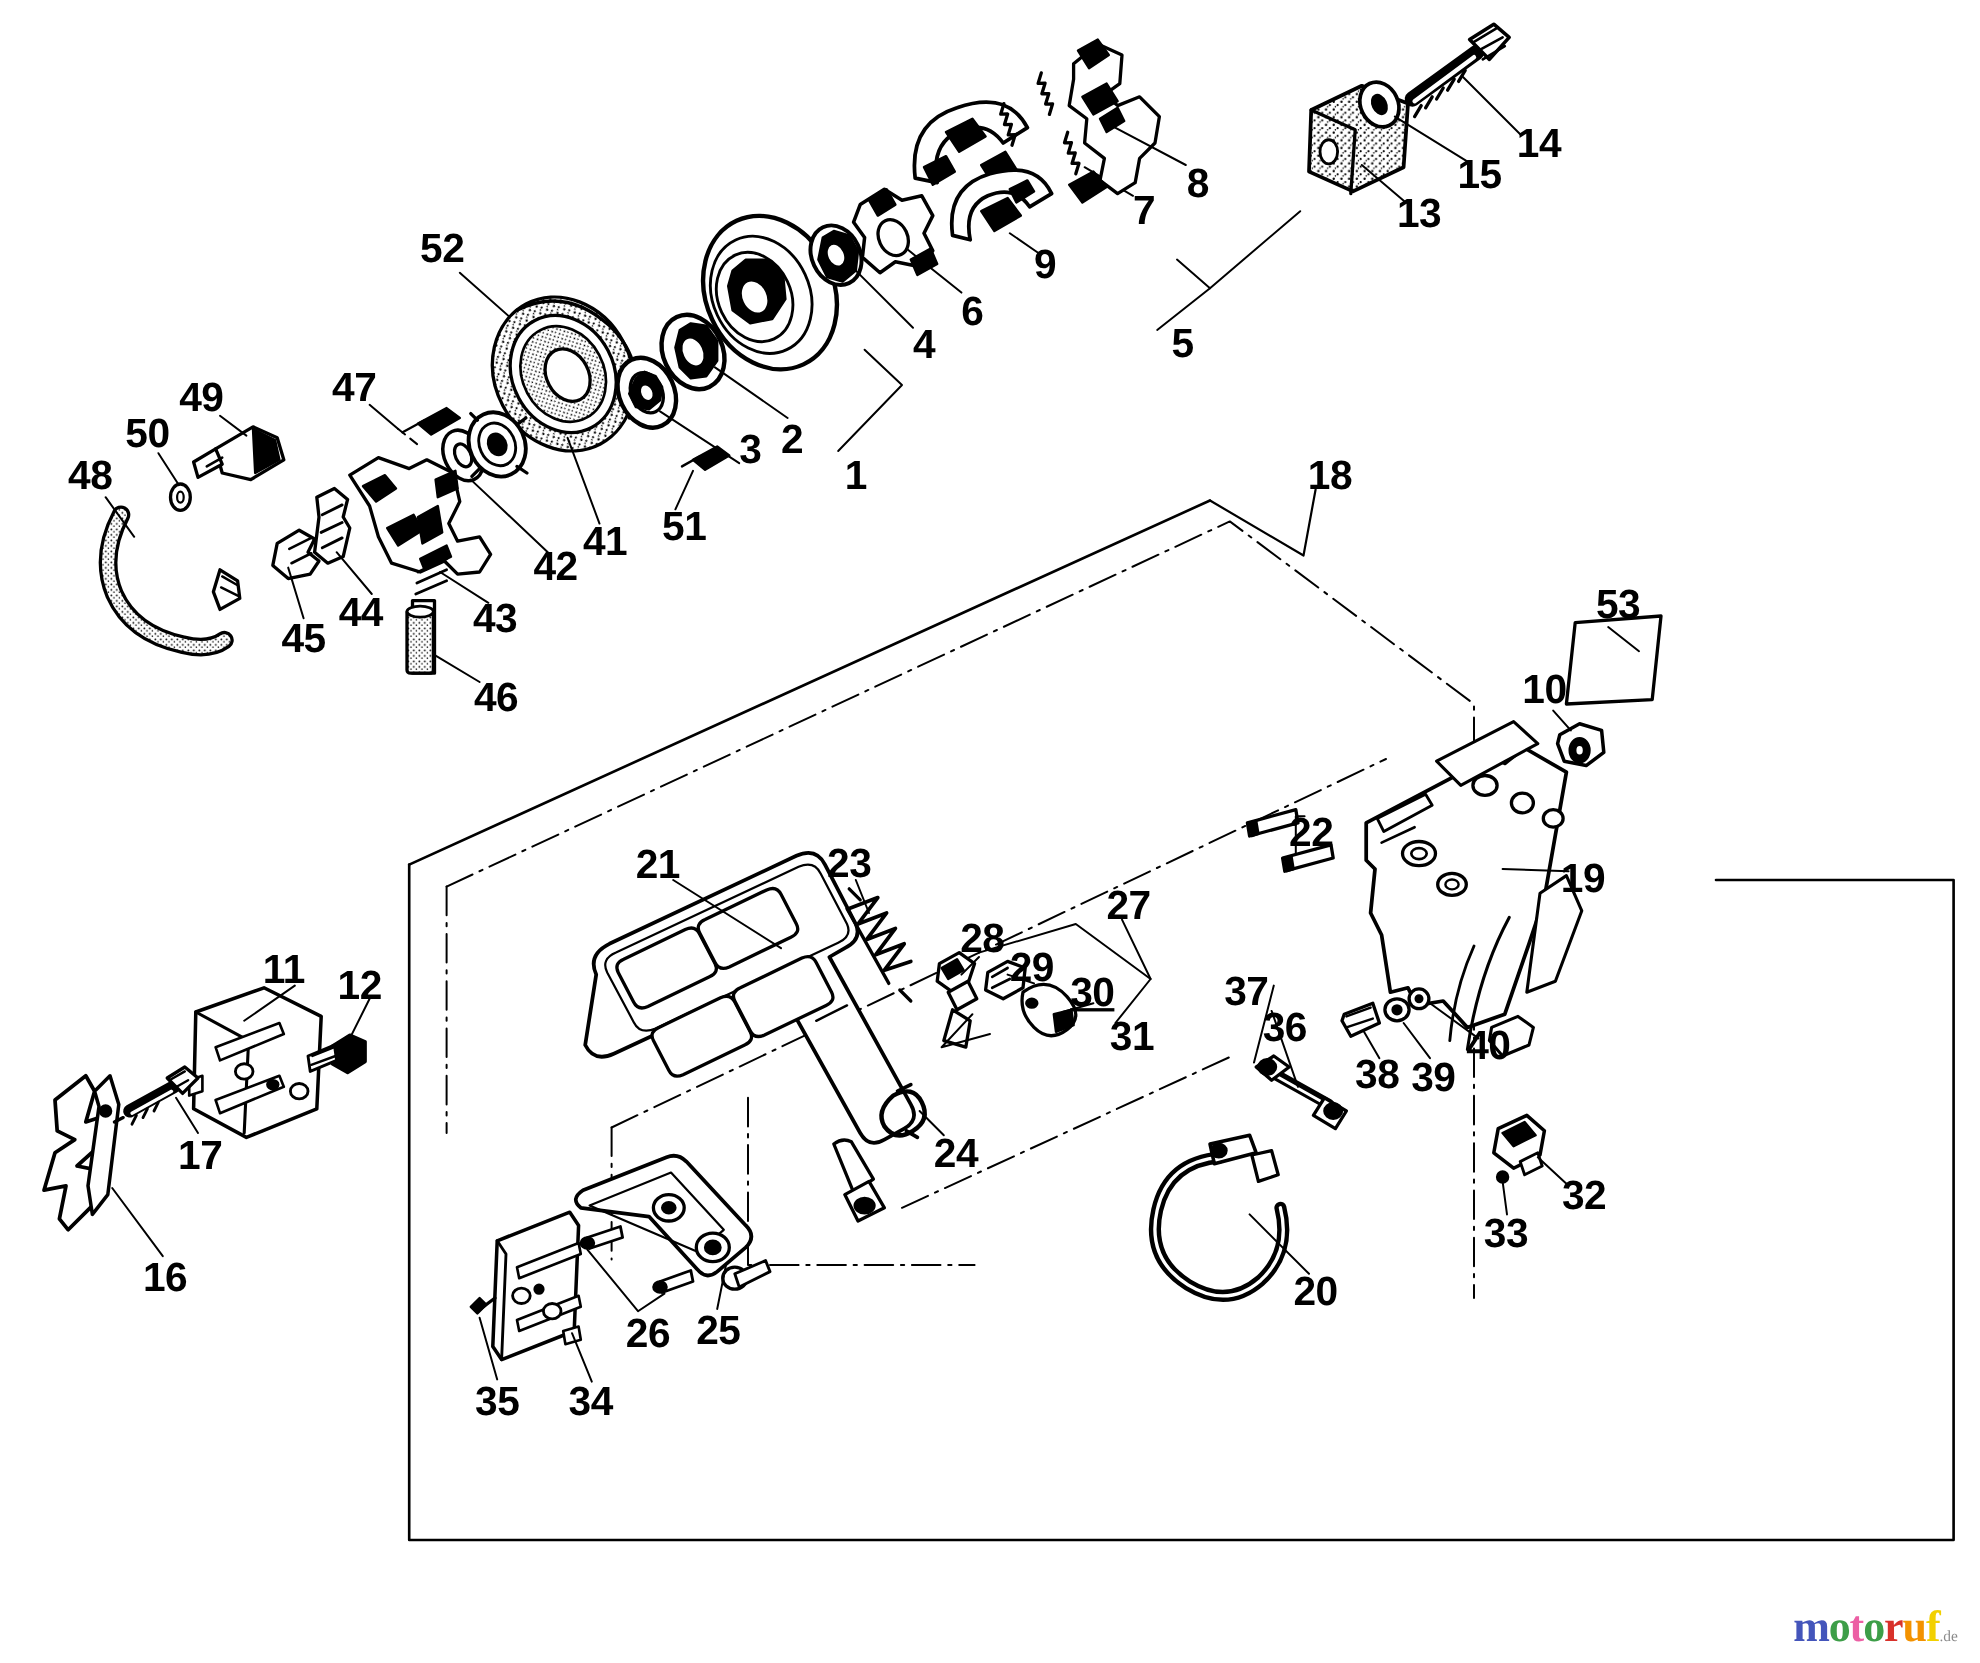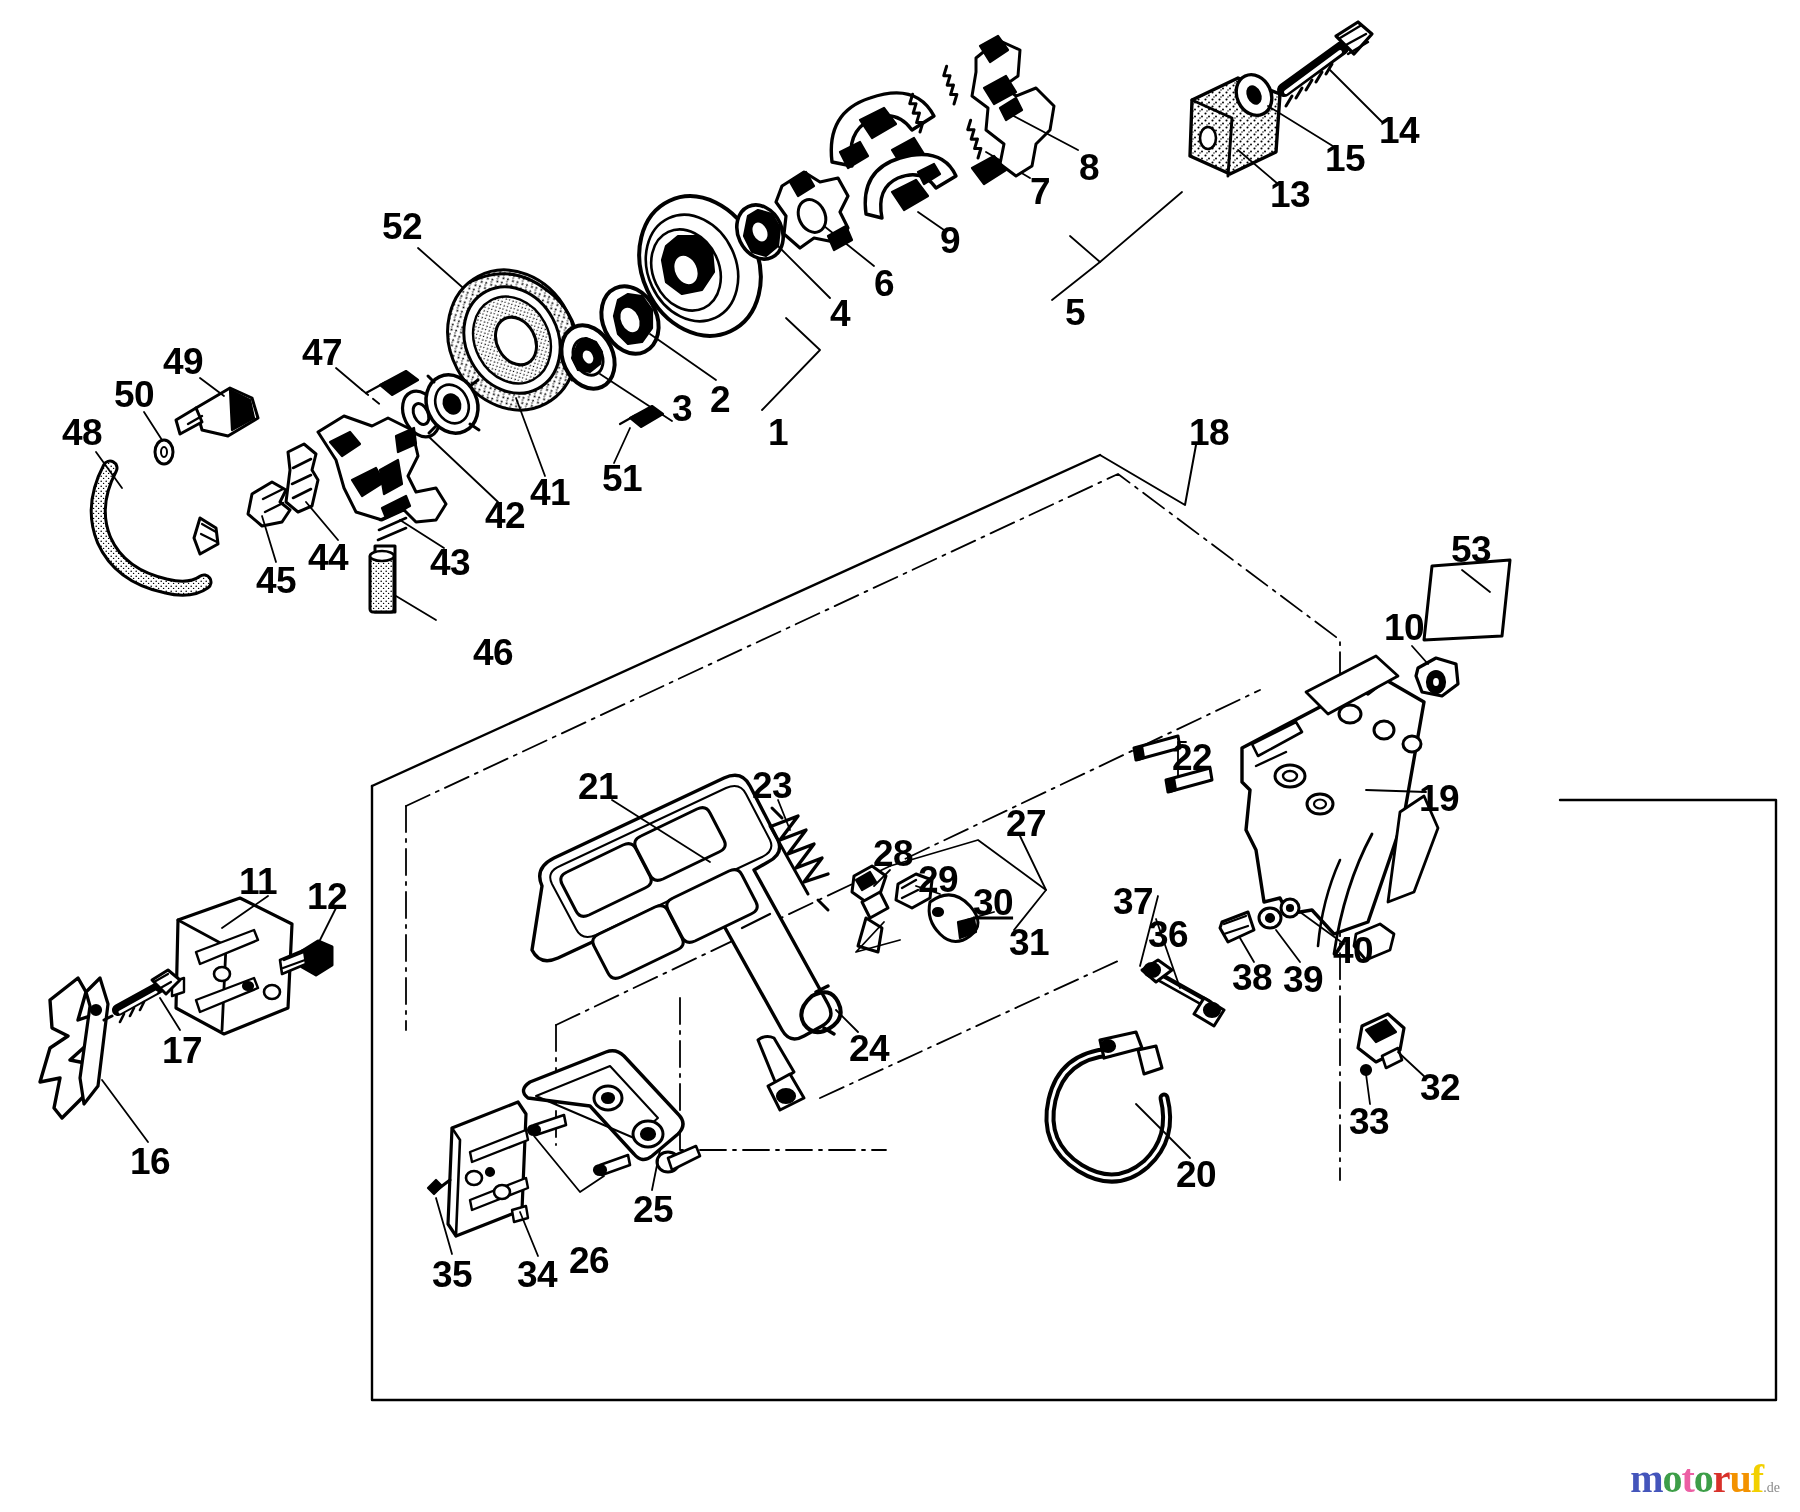--- a/index.html
+++ b/index.html
@@ -500,41 +500,41 @@
       <div class="callout" style="left: 150px; top: 1161px;">16</div>
       <div class="callout" style="left: 182px; top: 1050px;">17</div>
       <div class="callout" style="left: 1209px; top: 432px;">18</div>
       <div class="callout" style="left: 1439px; top: 798px;">19</div>
       <div class="callout" style="left: 1196px; top: 1174px;">20</div>
       <div class="callout" style="left: 598px; top: 786px;">21</div>
       <div class="callout" style="left: 1192px; top: 757px;">22</div>
       <div class="callout" style="left: 772px; top: 785px;">23</div>
       <div class="callout" style="left: 869px; top: 1048px;">24</div>
       <div class="callout" style="left: 653px; top: 1209px;">25</div>
-      <div class="callout" style="left: 589px; top: 1212px; margin-top: 48px;">26</div>
+      <div class="callout" style="left: 589px; top: 1212px;">26</div>
       <div class="callout" style="left: 1026px; top: 823px;">27</div>
       <div class="callout" style="left: 893px; top: 853px;">28</div>
       <div class="callout" style="left: 938px; top: 879px;">29</div>
       <div class="callout" style="left: 993px; top: 902px; text-decoration: underline;">30</div>
       <div class="callout" style="left: 1029px; top: 942px;">31</div>
       <div class="callout" style="left: 1440px; top: 1087px;">32</div>
       <div class="callout" style="left: 1369px; top: 1121px;">33</div>
       <div class="callout" style="left: 537px; top: 1274px;">34</div>
       <div class="callout" style="left: 452px; top: 1274px;">35</div>
       <div class="callout" style="left: 1168px; top: 934px;">36</div>
       <div class="callout" style="left: 1133px; top: 901px;">37</div>
       <div class="callout" style="left: 1252px; top: 977px;">38</div>
       <div class="callout" style="left: 1303px; top: 979px;">39</div>
       <div class="callout" style="left: 1353px; top: 950px;">40</div>
       <div class="callout" style="left: 550px; top: 492px;">41</div>
       <div class="callout" style="left: 505px; top: 515px;">42</div>
       <div class="callout" style="left: 450px; top: 562px;">43</div>
       <div class="callout" style="left: 328px; top: 557px;">44</div>
       <div class="callout" style="left: 276px; top: 580px;">45</div>
-      <div class="callout" style="left: 451px; top: 652px; margin-left: 42px;">46</div>
+      <div class="callout" style="left: 451px; top: 634px;">46</div>
       <div class="callout" style="left: 322px; top: 352px;">47</div>
       <div class="callout" style="left: 82px; top: 432px;">48</div>
       <div class="callout" style="left: 183px; top: 361px;">49</div>
       <div class="callout" style="left: 134px; top: 394px;">50</div>
       <div class="callout" style="left: 622px; top: 478px;">51</div>
       <div class="callout" style="left: 402px; top: 226px;">52</div>
       <div class="callout" style="left: 1471px; top: 549px;">53</div>
     </div>
 
   <div id="wm" style="left: 1705px; top: 1478px;"><span style="color: rgb(68, 85, 187);">m</span><span style="color: rgb(61, 158, 72);">o</span><span style="color: rgb(236, 95, 164);">t</span><span style="color: rgb(61, 158, 72);">o</span><span style="color: rgb(216, 49, 42);">r</span><span style="color: rgb(243, 146, 0);">u</span><span style="color: rgb(242, 208, 0);">f</span><span class="d" style="color: rgb(138, 138, 138);">.de</span></div>

